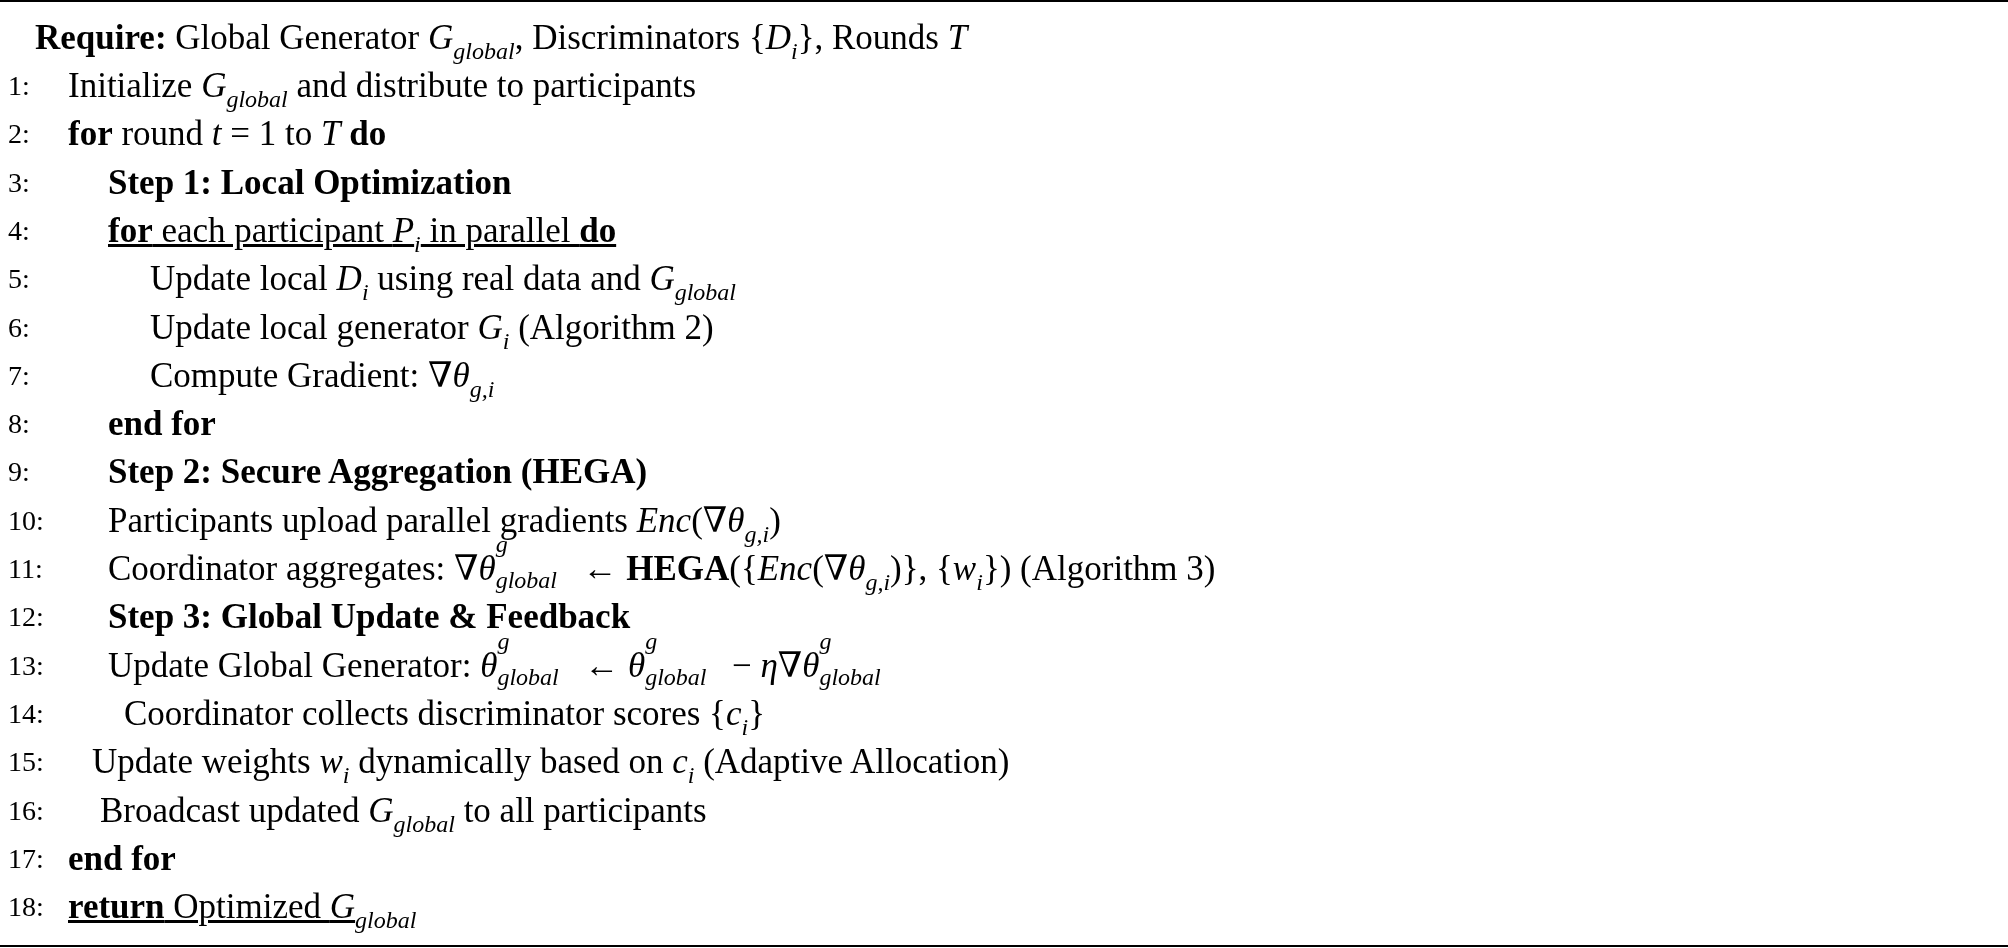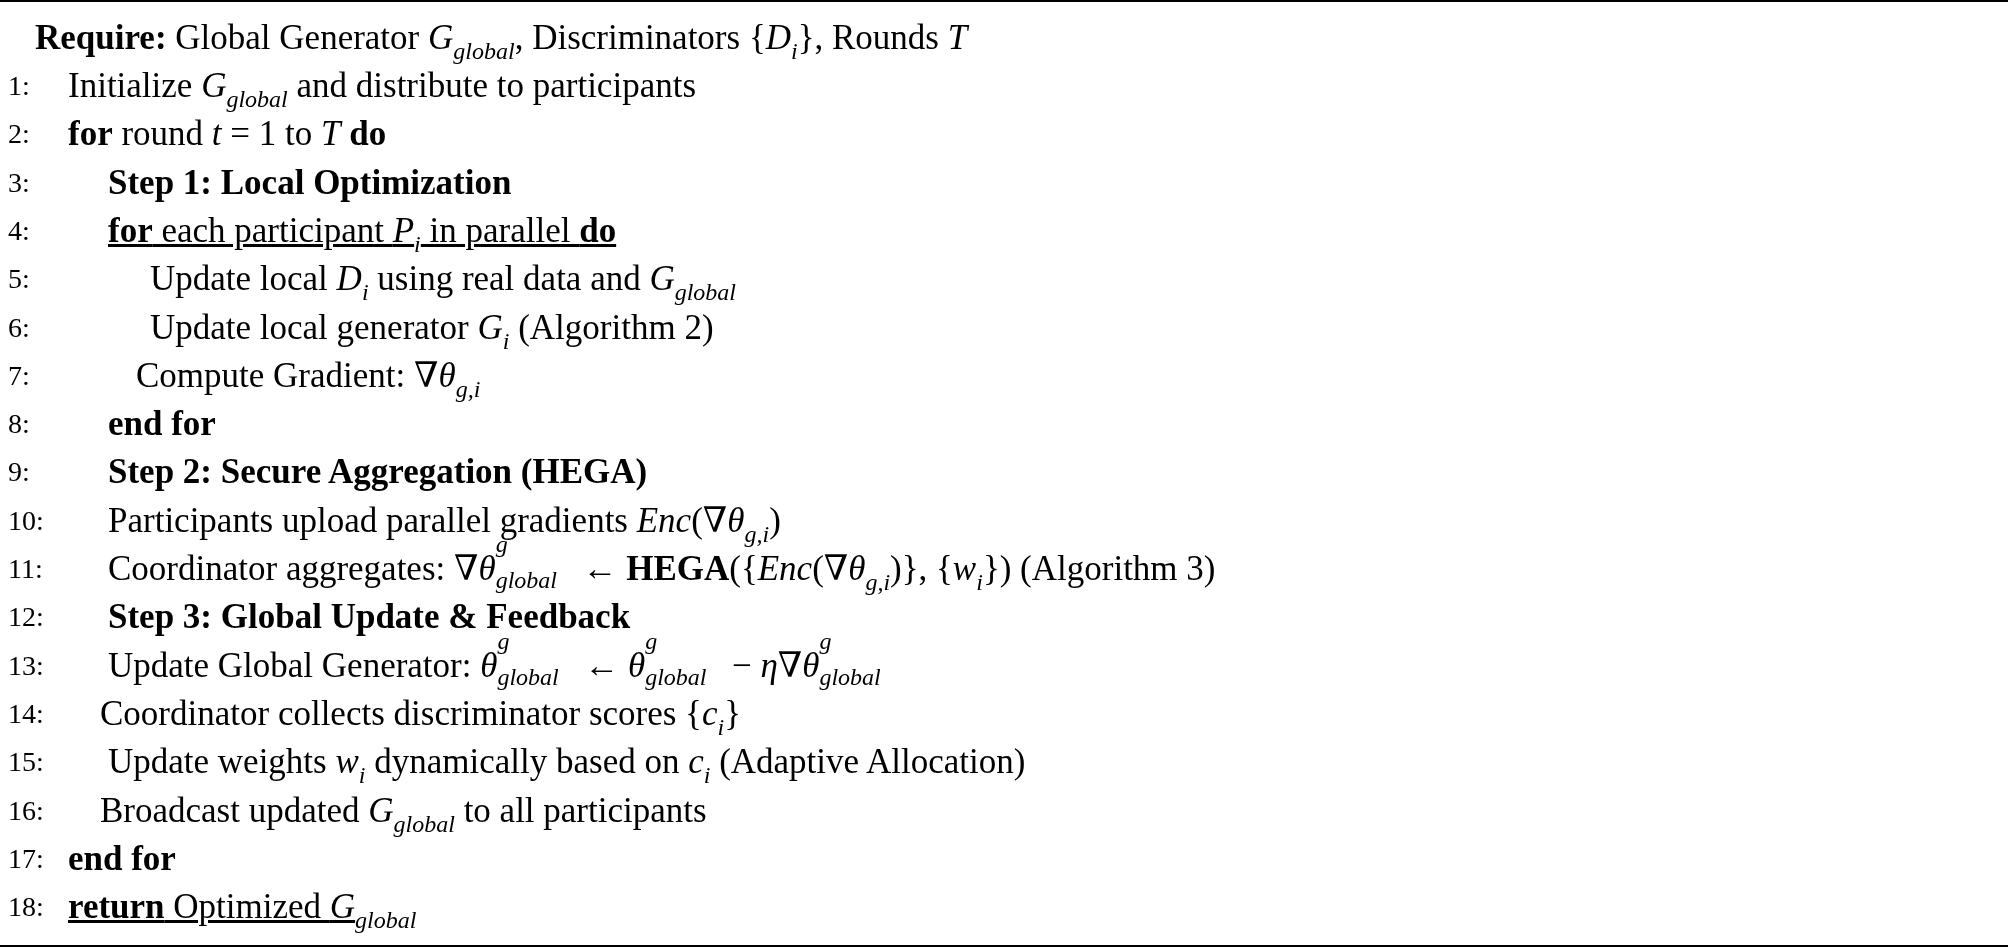--- a/index.html
+++ b/index.html
@@ -50,21 +50,21 @@
       <div class="line" style="top: 247.2px;">
         <span class="num">5:</span>
         <span class="content" style="left: 150px;"><span><span>Update local </span></span><span><span class="i">D</span><sub class="i">i</sub></span><span><span> using real data and </span></span><span><span class="i">G</span><sub class="i">global</sub></span></span>
       </div>
       <div class="line" style="top: 295.5px;">
         <span class="num">6:</span>
         <span class="content" style="left: 150px;"><span><span>Update local generator </span></span><span><span class="i">G</span><sub class="i">i</sub></span><span><span> (Algorithm 2)</span></span></span>
       </div>
       <div class="line" style="top: 343.8px;">
         <span class="num">7:</span>
-        <span class="content" style="left: 136px; text-align: center;"><span><span>Compute Gradient: ∇</span></span><span><span class="i">θ</span><sub class="i">g,i</sub></span></span>
+        <span class="content" style="left: 150px; text-align: center;"><span><span>Compute Gradient: ∇</span></span><span><span class="i">θ</span><sub class="i">g,i</sub></span></span>
       </div>
       <div class="line" style="top: 392.1px;">
         <span class="num">8:</span>
         <span class="content" style="left: 108px;"><span><span class="b">end for</span></span></span>
       </div>
       <div class="line" style="top: 440.4px;">
         <span class="num">9:</span>
         <span class="content" style="left: 108px;"><span><span class="b">Step 2: Secure Aggregation (HEGA)</span></span></span>
       </div>
       <div class="line" style="top: 488.7px;">
@@ -78,25 +78,25 @@
       <div class="line" style="top: 585.3px;">
         <span class="num">12:</span>
         <span class="content" style="left: 108px;"><span><span class="b">Step 3: Global Update &amp; Feedback</span></span></span>
       </div>
       <div class="line" style="top: 633.6px;">
         <span class="num">13:</span>
         <span class="content" style="left: 108px;"><span><span>Update Global Generator: </span></span><span><span class="i">θ</span><span class="supsub" style="width: 78px;"><span class="sp">g</span><span class="sb">global</span></span></span><span><span> ← </span></span><span><span class="i">θ</span><span class="supsub" style="width: 78px;"><span class="sp">g</span><span class="sb">global</span></span></span><span><span> − </span></span><span><span class="i">η</span></span><span><span>∇</span></span><span><span class="i">θ</span><span class="supsub" style="width: 78px;"><span class="sp">g</span><span class="sb">global</span></span></span></span>
       </div>
       <div class="line" style="top: 681.9px;">
         <span class="num">14:</span>
-        <span class="content" style="left: 100px;"><span><span>Coordinator collects discriminator scores {</span></span><span><span class="i">c</span><sub class="i">i</sub></span><span><span>}</span></span></span>
+        <span class="content" style="left: 124px;"><span><span>Coordinator collects discriminator scores {</span></span><span><span class="i">c</span><sub class="i">i</sub></span><span><span>}</span></span></span>
       </div>
       <div class="line" style="top: 730.2px;">
         <span class="num">15:</span>
-        <span class="content" style="left: 108px; text-align: center;"><span><span>Update weights </span></span><span><span class="i">w</span><sub class="i">i</sub></span><span><span> dynamically based on </span></span><span><span class="i">c</span><sub class="i">i</sub></span><span><span> (Adaptive Allocation)</span></span></span>
+        <span class="content" style="left: 92px; text-align: center;"><span><span>Update weights </span></span><span><span class="i">w</span><sub class="i">i</sub></span><span><span> dynamically based on </span></span><span><span class="i">c</span><sub class="i">i</sub></span><span><span> (Adaptive Allocation)</span></span></span>
       </div>
       <div class="line" style="top: 778.5px;">
         <span class="num">16:</span>
         <span class="content" style="left: 100px;"><span><span>Broadcast updated </span></span><span><span class="i">G</span><sub class="i">global</sub></span><span><span> to all participants</span></span></span>
       </div>
       <div class="line" style="top: 826.8px;">
         <span class="num">17:</span>
         <span class="content" style="left: 68px;"><span><span class="b">end for</span></span></span>
       </div>
       <div class="line" style="top: 875.1px;">

